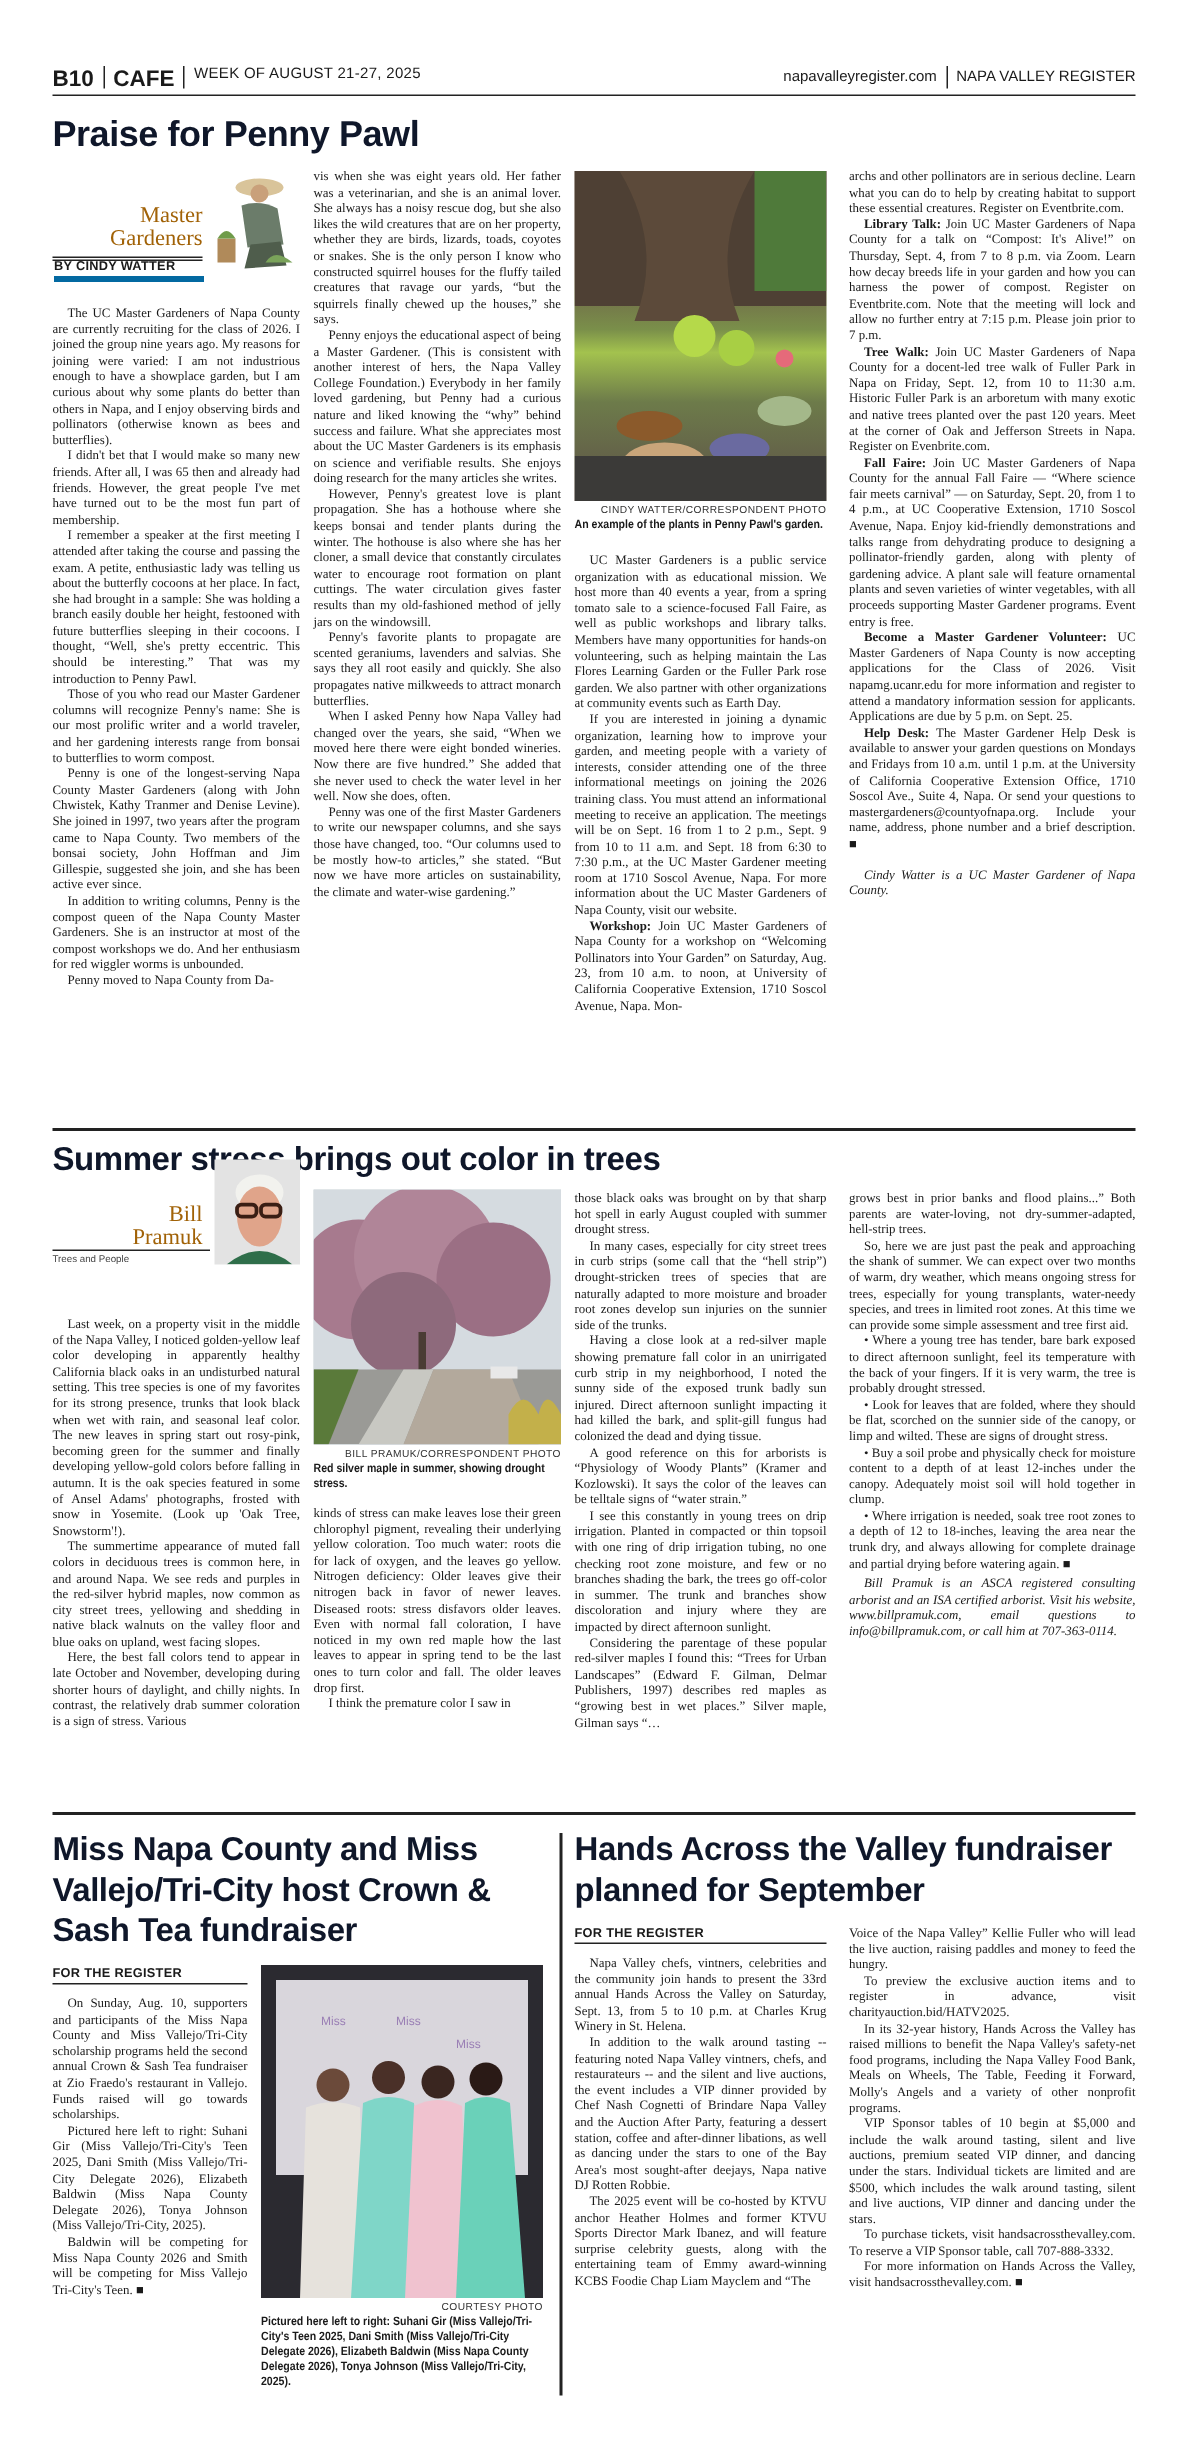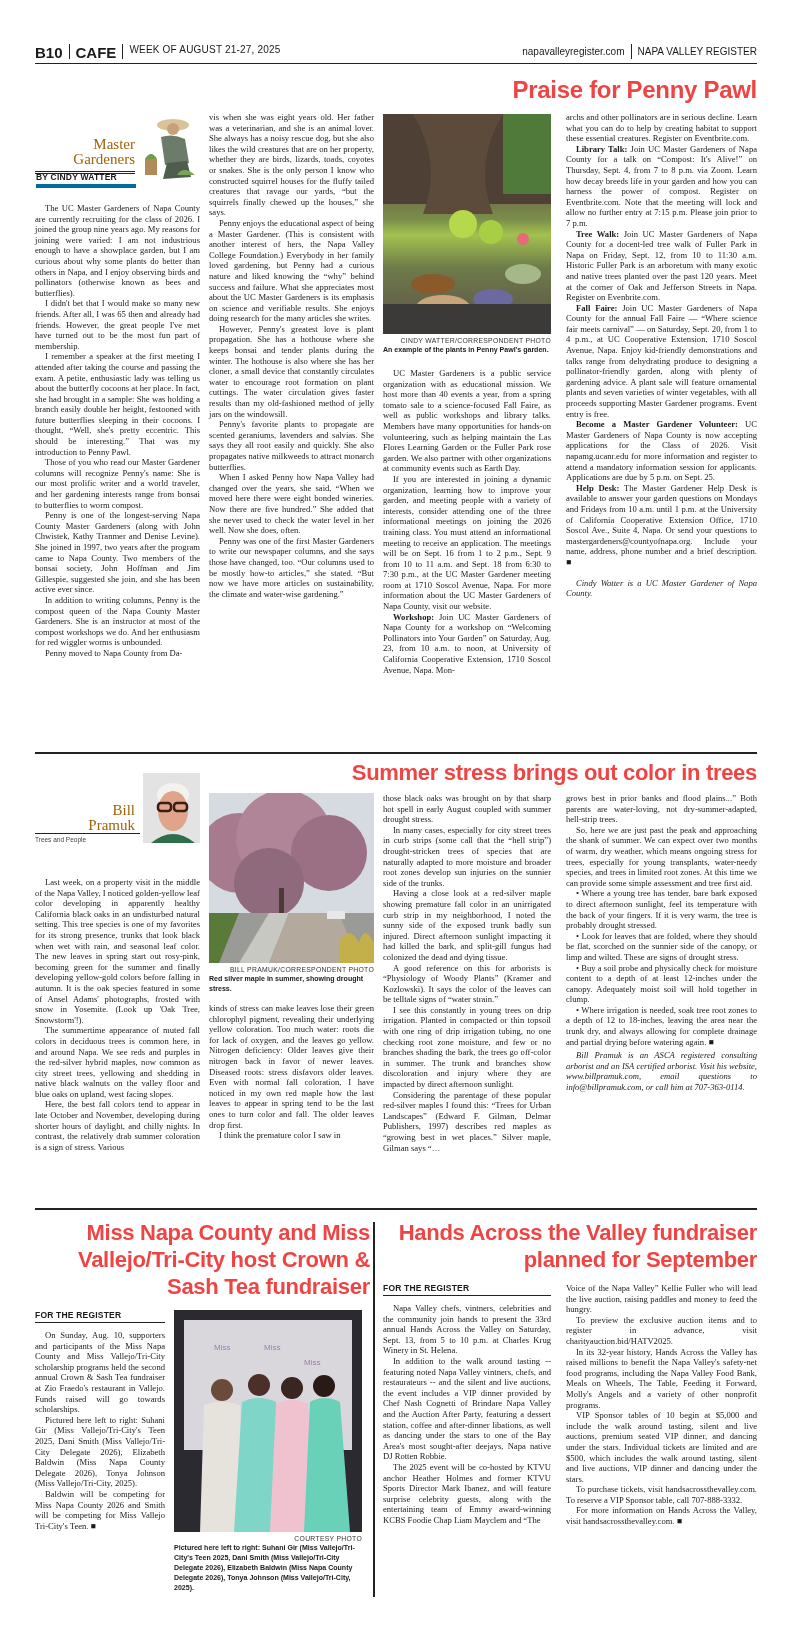--- a/index.html
+++ b/index.html
@@ -3,21 +3,21 @@
 <meta charset="utf-8">
 <style>
 *{box-sizing:border-box;margin:0;padding:0}
 body{width:792px;height:1638px;background:#fff;color:#1a1a1a;font-family:"Liberation Serif",serif;position:relative;overflow:hidden}
 .abs{position:absolute}
 .hdr{left:35px;top:44px;width:722px;height:20px;border-bottom:1.5px solid #222;font-family:"Liberation Sans",sans-serif;display:flex;align-items:flex-start}
 .hdr .pg{font-weight:bold;font-size:15px}
 .hdr .sep{display:inline-block;width:1px;height:15px;background:#222;margin:0 6px}
 .hdr .wk{font-size:10px;letter-spacing:.2px}
 .hdr .right{margin-left:auto;font-size:10px;display:flex;align-items:center}
-.headline{font-family:"Liberation Sans",sans-serif;font-weight:bold;color:#ef4444;text-align:right;letter-spacing:-.3px}
+.headline{font-family:"Liberation Sans",sans-serif;font-weight:bold;color:#0f172a;text-align:left;letter-spacing:-.3px}
 .col{font-size:8.6px;line-height:10.6px;text-align:justify;hyphens:auto}
 .col p{text-indent:10px}
 .col b{font-weight:bold}
 .col i{font-style:italic}
 .byline{font-family:"Liberation Sans",sans-serif;font-weight:bold;font-size:8.5px;letter-spacing:.2px}
 .credit{font-family:"Liberation Sans",sans-serif;font-size:6.8px;text-align:right;letter-spacing:.3px;color:#333}
 .cap{font-family:"Liberation Sans",sans-serif;font-weight:bold;font-size:8px;line-height:10px;transform:scaleX(.88);transform-origin:left}
 .rule{background:#222;height:1.5px}
 .photo{overflow:hidden}
 .colname{font-size:15px;line-height:15px;text-align:right;color:#a16207}

